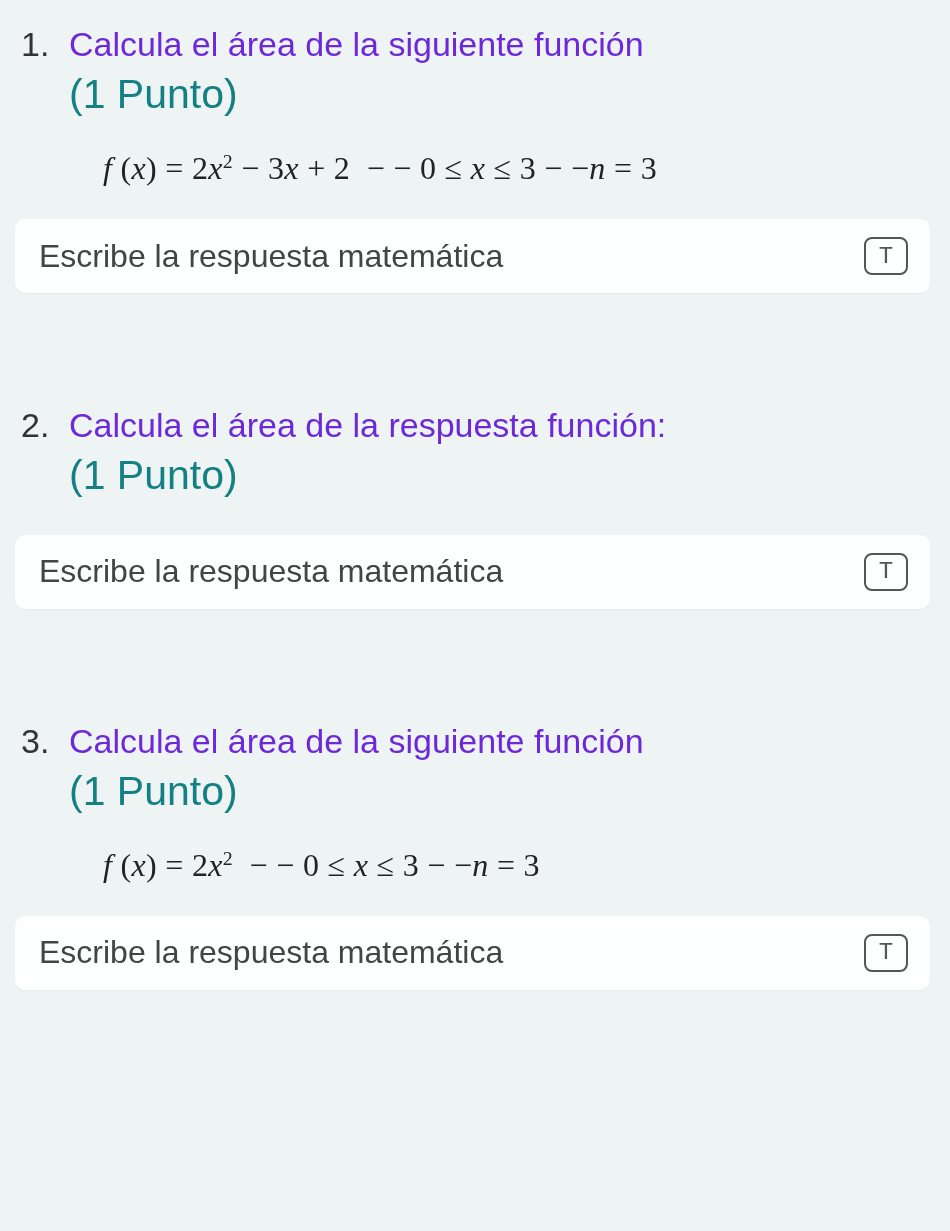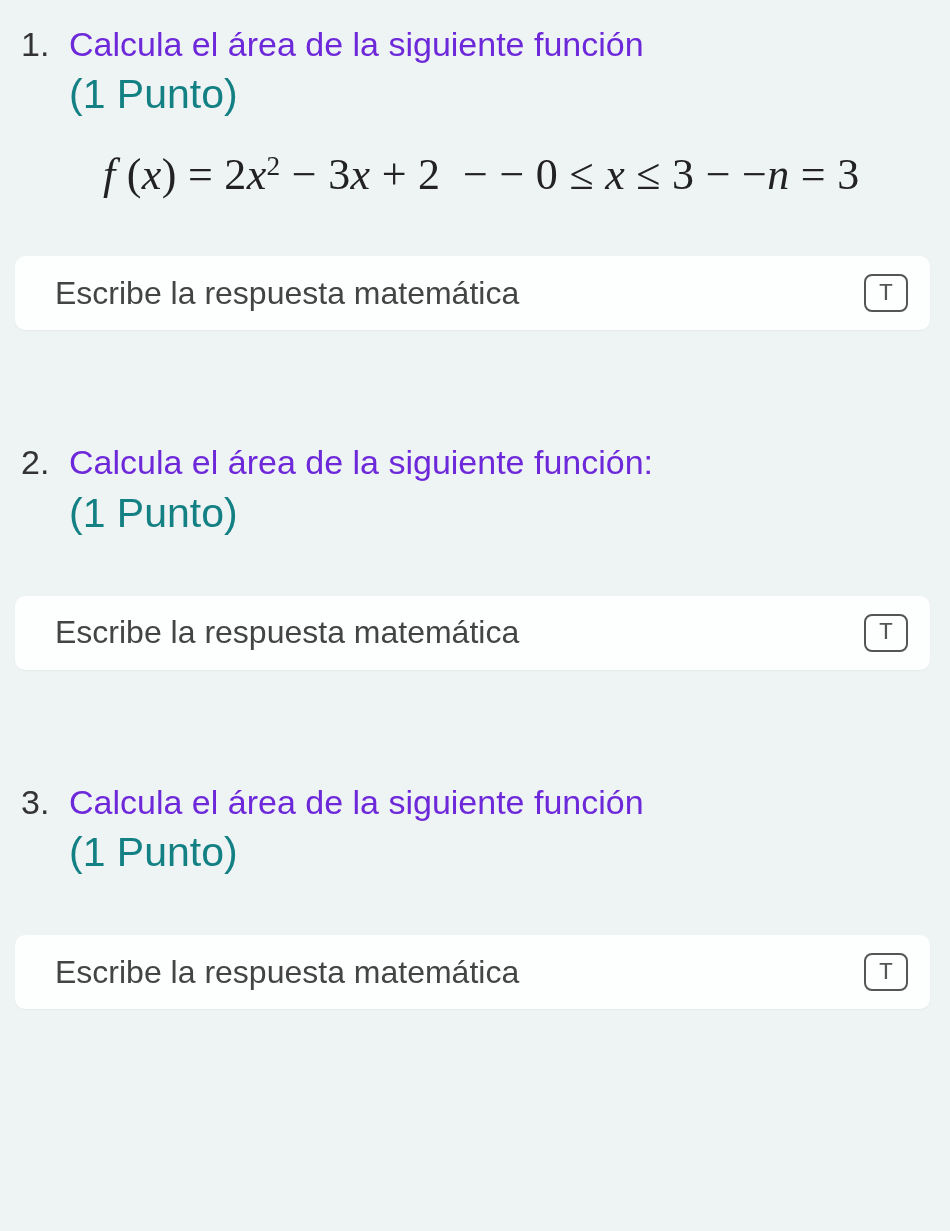--- a/index.html
+++ b/index.html
@@ -37,34 +37,34 @@
   }
   .q-points {
     font-size: 41px;
     color: #138084;
     line-height: 1.3;
     margin-top: 2px;
   }
   .equation {
     font-family: "Times New Roman", Times, serif;
     font-style: italic;
-    font-size: 44px;
+    font-size: 32px;
     color: #222;
     margin-top: 28px;
     margin-left: 88px;
     letter-spacing: 0.3px;
     white-space: nowrap;
   }
   .equation .up { font-style: normal; }
   .equation sup { font-size: 0.62em; vertical-align: super; position: relative; top: 1px; }
   .answer-box {
     background: #fdfefe;
     border-radius: 10px;
-    margin-top: 56px;
-    padding: 18px 22px 18px 40px;
+    margin-top: 32px;
+    padding: 18px 22px 18px 24px;
     display: flex;
     align-items: center;
     justify-content: space-between;
     box-shadow: 0 1px 2px rgba(0,0,0,0.04);
   }
   .answer-placeholder {
     font-size: 32px;
     color: #444;
   }
   .t-button {
@@ -99,39 +99,40 @@
     <div class="t-button">
       <span>T</span>
     </div>
   </div>
 </div>
 
 <div class="question">
   <div class="q-header">
     <div class="q-number">2.</div>
     <div class="q-title-block">
-      <div class="q-title">Calcula el área de la siguiente función:</div>
+      <div class="q-title">Calcula el área de la respuesta función:</div>
       <div class="q-points">(1 Punto)</div>
     </div>
   </div>
   <div class="answer-box">
     <div class="answer-placeholder">Escribe la respuesta matemática</div>
     <div class="t-button">
       <span>T</span>
     </div>
   </div>
 </div>
 
 <div class="question">
   <div class="q-header">
     <div class="q-number">3.</div>
     <div class="q-title-block">
       <div class="q-title">Calcula el área de la siguiente función</div>
       <div class="q-points">(1 Punto)</div>
     </div>
   </div>
+  <div class="equation"><span style="font-style:italic">f</span> <span class="up">(</span><span>x</span><span class="up">)</span> <span class="up">=</span> <span class="up">2</span><span>x</span><sup class="up">2</sup>&nbsp; <span class="up">− − 0 ≤</span> <span>x</span> <span class="up">≤ 3 − −</span><span>n</span> <span class="up">= 3</span></div>
   <div class="answer-box">
     <div class="answer-placeholder">Escribe la respuesta matemática</div>
     <div class="t-button">
       <span>T</span>
     </div>
   </div>
 </div>
 
 </body></html>

